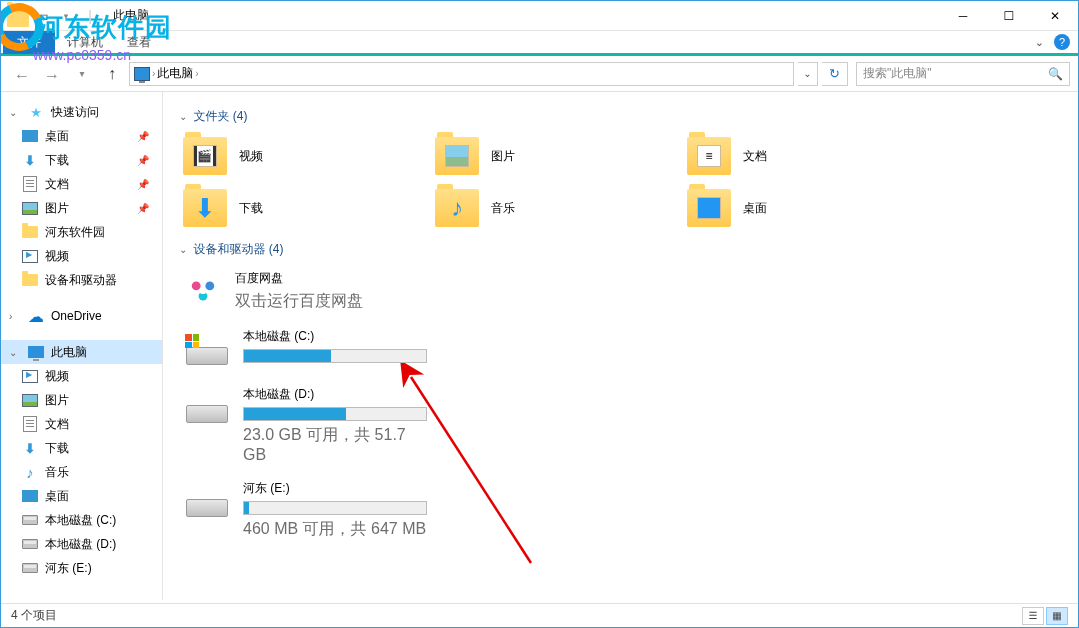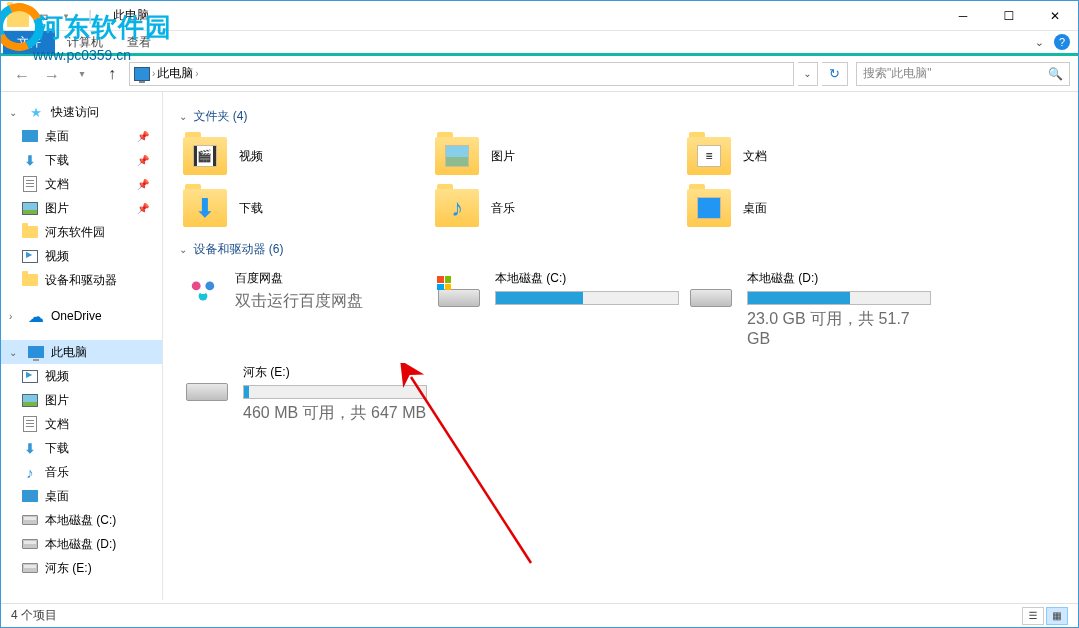--- a/index.html
+++ b/index.html
@@ -57,21 +57,21 @@
 .folder-item { width: 252px; display: flex; align-items: center; gap: 12px; padding: 4px; }
 .big-folder { width: 44px; height: 38px; background: linear-gradient(#ffe08a, #ffc94d); border-radius: 2px; position: relative; display: flex; align-items: center; justify-content: center; }
 .big-folder::before { content: ''; position: absolute; top: -5px; left: 2px; width: 16px; height: 5px; background: #ffd76a; border-radius: 2px 2px 0 0; }
 .big-folder .inner { width: 24px; height: 22px; background: #fff; border: 1px solid #cb9; display: flex; align-items: center; justify-content: center; font-size: 12px; }
 .big-folder .inner.vid { background: linear-gradient(90deg,#333 15%,#fff 15%,#fff 85%,#333 85%); }
 .big-folder .inner.pic { background: linear-gradient(#87ceeb 55%, #8fbc8f 55%); }
 .big-folder .inner.dl { background: none; border: none; color: #2196f3; font-size: 26px; }
 .big-folder .inner.mus { background: none; border: none; color: #2196f3; font-size: 24px; }
 .big-folder .inner.desk { background: #2196f3; }
 .folder-item .lbl { font-size: 12px; }
-.drive-grid { display: flex; flex-wrap: wrap; gap: 8px 0; }
+.drive-grid { display: flex; flex-wrap: wrap; gap: 8px 0; flex-direction: column; }
 .drive-item { width: 252px; display: flex; gap: 12px; padding: 4px; }
 .drive-ico { width: 48px; height: 42px; display: flex; align-items: center; justify-content: center; }
 .drive-ico.disk { position: relative; }
 .drive-ico.disk .d { width: 42px; height: 18px; background: linear-gradient(#e8e8e8, #bfbfbf); border: 1px solid #999; border-radius: 2px; margin-top: 14px; }
 .drive-ico.disk .win { position: absolute; left: 2px; top: 6px; width: 14px; height: 14px; display: grid; grid-template: 1fr 1fr / 1fr 1fr; gap: 1px; }
 .drive-ico.disk .win span:nth-child(1){background:#f25022}.drive-ico.disk .win span:nth-child(2){background:#7fba00}.drive-ico.disk .win span:nth-child(3){background:#00a4ef}.drive-ico.disk .win span:nth-child(4){background:#ffb900}
 .drive-info { flex: 1; }
 .drive-info .name { font-size: 12px; margin-bottom: 4px; }
 .drive-info .bar { height: 14px; border: 1px solid #bcbcbc; background: #efefef; margin-bottom: 4px; position: relative; }
 .drive-info .bar .fill { height: 100%; background: #26a0da; }
@@ -79,21 +79,21 @@
 .baidu-ico { width: 40px; height: 40px; display: flex; align-items: center; justify-content: center; }
 .baidu-ico svg { width: 34px; height: 34px; }
 .statusbar { position: absolute; bottom: 0; left: 0; right: 0; height: 24px; border-top: 1px solid #e1e1e1; display: flex; align-items: center; padding: 0 10px; font-size: 12px; color: #444; }
 .statusbar .views { margin-left: auto; display: flex; gap: 2px; }
 .statusbar .vbtn { width: 22px; height: 18px; border: 1px solid #ccc; display: flex; align-items: center; justify-content: center; font-size: 10px; }
 .statusbar .vbtn.active { background: #cde8ff; border-color: #8cf; }
 .watermark { position: absolute; top: 2px; left: -6px; pointer-events: none; z-index: 50; }
 .watermark .logo { display: flex; align-items: center; }
 .watermark .ring { width: 48px; height: 48px; border: 8px solid; border-color: #ff9100 #06b2e6 #ff9100 #06b2e6; border-radius: 50%; transform: rotate(20deg); }
 .watermark .txt { font-size: 26px; font-weight: bold; color: #06b2e6; margin-left: -6px; letter-spacing: 1px; }
-.watermark .url { color: #0369a1; font-size: 14px; margin-left: 38px; margin-top: -4px; font-family: Arial; }
+.watermark .url { color: #8b5cf6; font-size: 14px; margin-left: 38px; margin-top: -4px; font-family: Arial; }
 .arrow-svg { position: absolute; left: 370px; top: 362px; pointer-events: none; z-index: 40; }
 .help-icon { width: 16px; height: 16px; border-radius: 50%; background: #1e88e5; color: #fff; font-size: 11px; display: flex; align-items: center; justify-content: center; }
 </style>
 </head>
 <body>
 
 <div class="watermark">
   <div class="logo">
     <div class="ring"></div>
     <div class="txt">河东软件园</div>
@@ -314,21 +314,21 @@
         <div class="folder-item">
           <div class="big-folder">
       <div class="inner desk"></div>
           </div>
     <div class="lbl">桌面</div>
         </div>
       </div>
 
     <div class="group-hdr">
       <span class="chev">⌄</span>
-      <span>设备和驱动器 (6)</span>
+      <span>设备和驱动器 (4)</span>
     </div>
     <div class="drive-grid" id="drive-grid">
         <div class="drive-item">
           <div class="drive-ico baidu-ico">
   <svg viewBox="0 0 100 100">
               <circle cx="30" cy="38" r="13" fill="#e94b8a"></circle>
               <circle cx="70" cy="38" r="13" fill="#3b8ede"></circle>
               <circle cx="50" cy="68" r="13" fill="#17c6d6"></circle>
               <circle cx="50" cy="52" r="10" fill="#fff"></circle>
             </svg>

